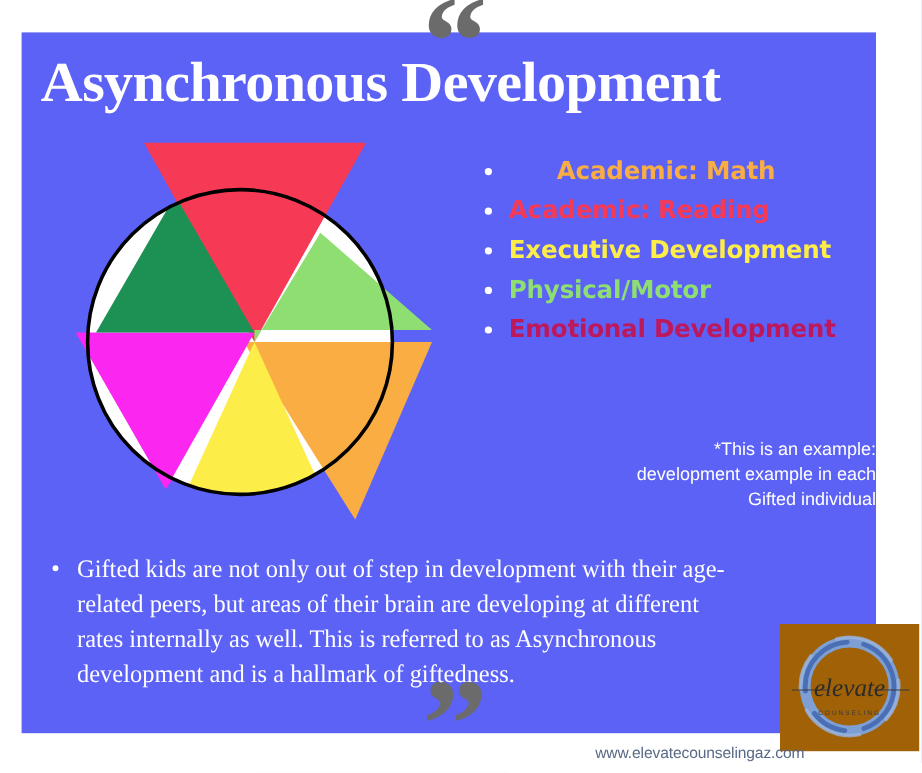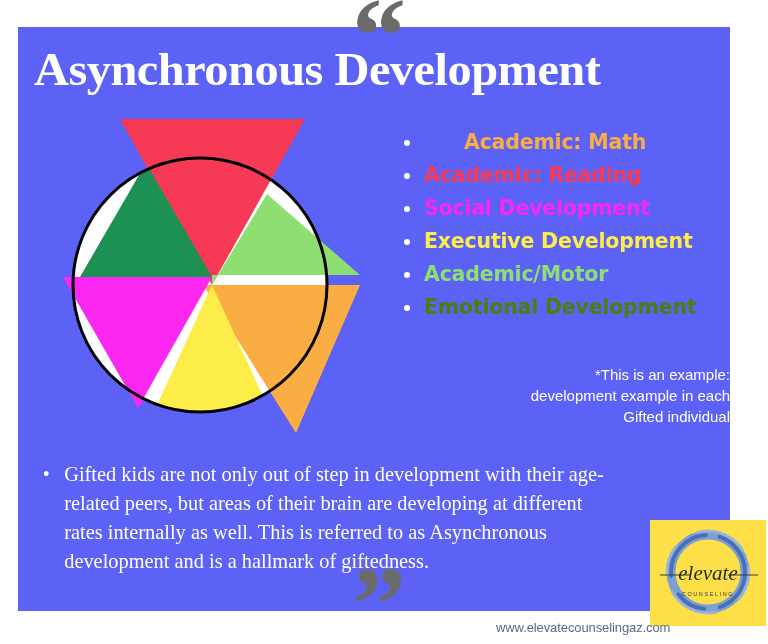--- a/index.html
+++ b/index.html
@@ -141,21 +141,21 @@
     border-radius: 50%;
     background: #ffffff;
   }
   
   .logo-box {
     position: absolute;
     left: 650px;
     top: 520px;
     width: 116px;
     height: 106px;
-    background: #fde047;
+    background: #a16207;
   }
   .logo-box svg { display: block; }
   
   .url {
     position: absolute;
     left: 496px;
     top: 620px;
     color: #5a6a86;
     font-family: "Liberation Sans", sans-serif;
     font-size: 13px;
@@ -201,30 +201,27 @@
   </div>
 
   <ul class="legend">
     <li>
       <span style="color: rgb(249, 173, 67); margin-left: 40px;">Academic: Math</span>
     </li>
     <li>
       <span style="color: rgb(246, 58, 86);">Academic: Reading</span>
     </li>
     <li>
-      <span style="color: rgb(251, 39, 240);">Social Development</span>
-    </li>
-    <li>
       <span style="color: rgb(252, 237, 72);">Executive Development</span>
     </li>
     <li>
-      <span style="color: rgb(142, 222, 114);">Academic/Motor</span>
-    </li>
-    <li>
-      <span style="color: #4d7c0f;">Emotional Development</span>
+      <span style="color: rgb(142, 222, 114);">Physical/Motor</span>
+    </li>
+    <li>
+      <span style="color: #be185d;">Emotional Development</span>
     </li>
   </ul>
 
   <div class="note">
     <div>*This is an example:</div>
     <div>development example in each</div>
     <div>Gifted individual</div>
   </div>
 
   <div class="para-wrap">

